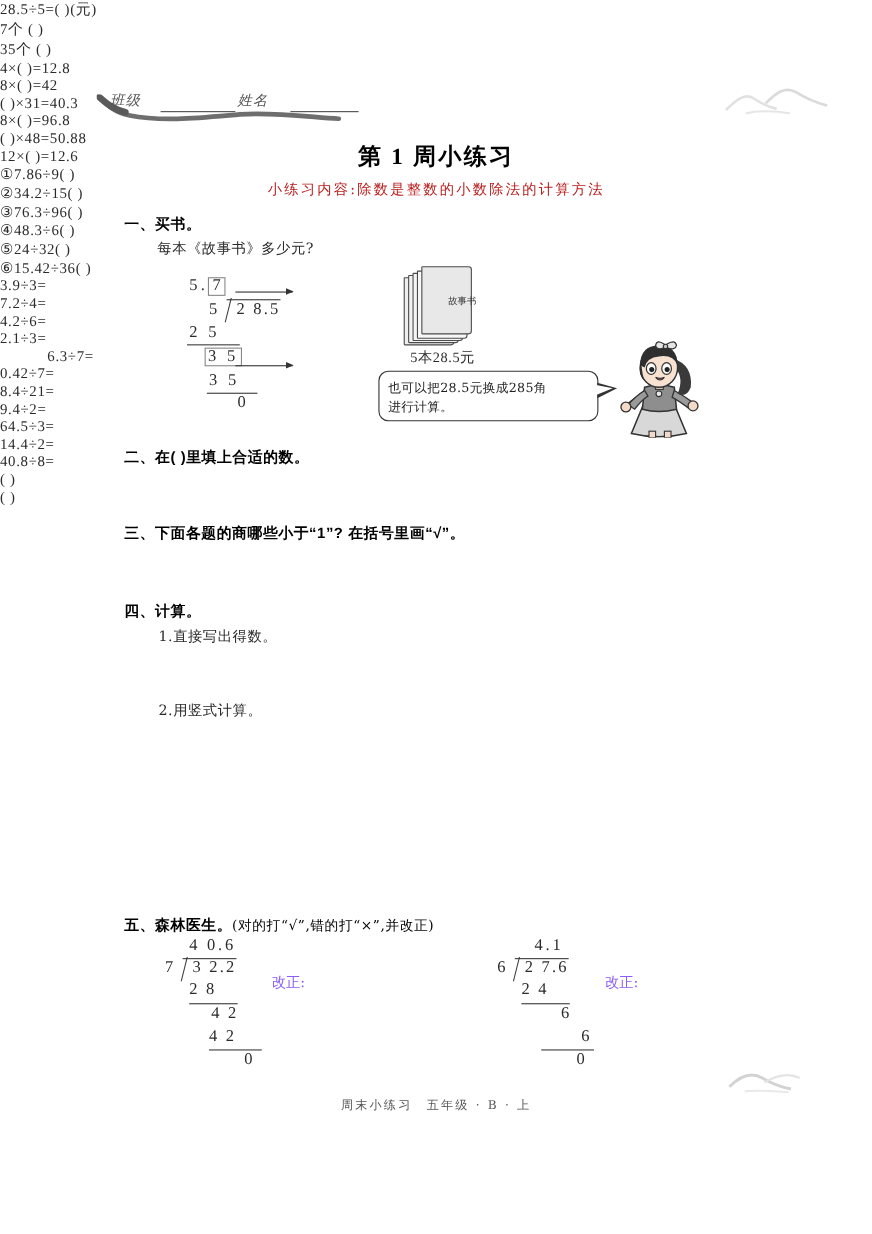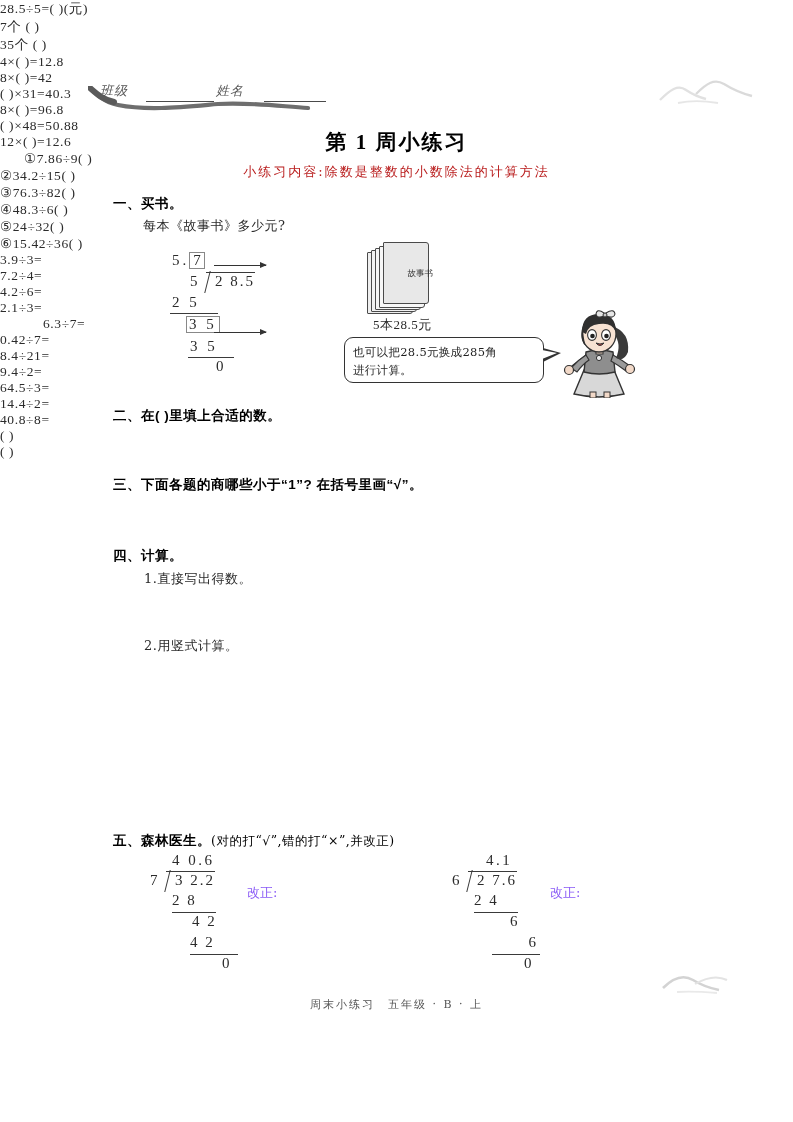--- a/index.html
+++ b/index.html
@@ -387,23 +387,23 @@
 
   <div class="sec-head" style="left:113px; top:407px;">二、在(          )里填上合适的数。</div>
   <div class="math" style="left:146px; top:430px;">4×(            )=12.8</div>
   <div class="math" style="left:337px; top:430px;">8×(            )=42</div>
   <div class="math" style="left:519px; top:430px;">(            )×31=40.3</div>
   <div class="math" style="left:146px; top:451px;">8×(            )=96.8</div>
   <div class="math" style="left:323px; top:451px;">(            )×48=50.88</div>
   <div class="math" style="left:525px; top:451px;">12×(            )=12.6</div>
 
   <div class="sec-head" style="left:113px; top:476px;">三、下面各题的商哪些小于“1”? 在括号里画“√”。</div>
-  <div class="math" style="left:146px; top:500px;padding-left:24px;">①7.86÷9(          )</div>
+  <div class="math" style="left:146px; top:500px;">①7.86÷9(          )</div>
   <div class="math" style="left:343px; top:500px;">②34.2÷15(          )</div>
-  <div class="math" style="left:528px; top:500px;">③76.3÷82(          )</div>
+  <div class="math" style="left:528px; top:500px;">③76.3÷96(          )</div>
   <div class="math" style="left:146px; top:521px;">④48.3÷6(          )</div>
   <div class="math" style="left:343px; top:521px;">⑤24÷32(          )</div>
   <div class="math" style="left:528px; top:521px;">⑥15.42÷36(          )</div>
 
   <div class="sec-head" style="left:113px; top:547px;">四、计算。</div>
   <div class="body-text" style="left:144px; top:570px;">1.直接写出得数。</div>
 
   <div class="math" style="left:162px; top:593px;">3.9÷3=</div>
   <div class="math" style="left:321px; top:593px;">7.2÷4=</div>
   <div class="math" style="left:481px; top:593px;">4.2÷6=</div>

